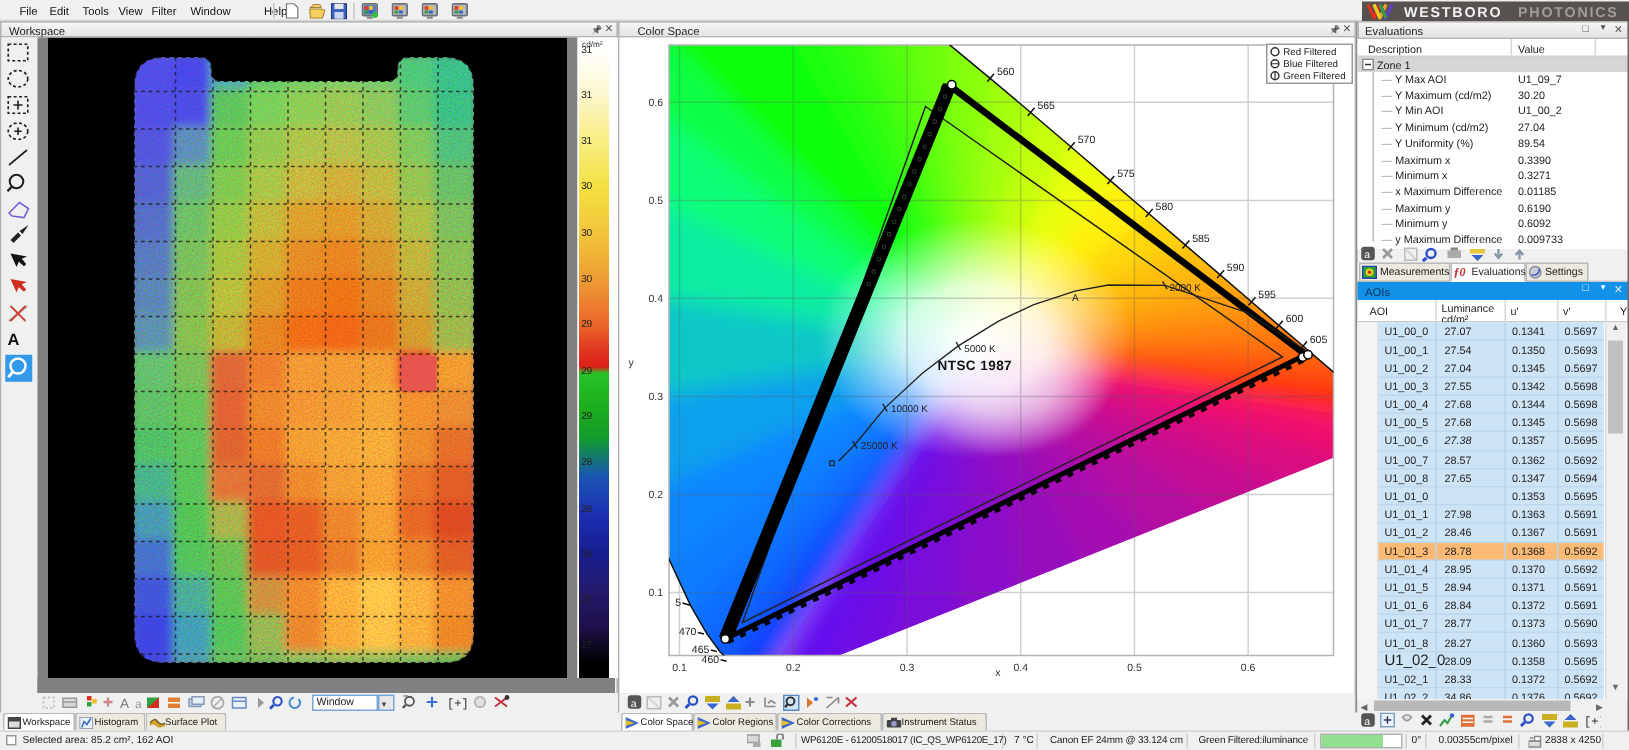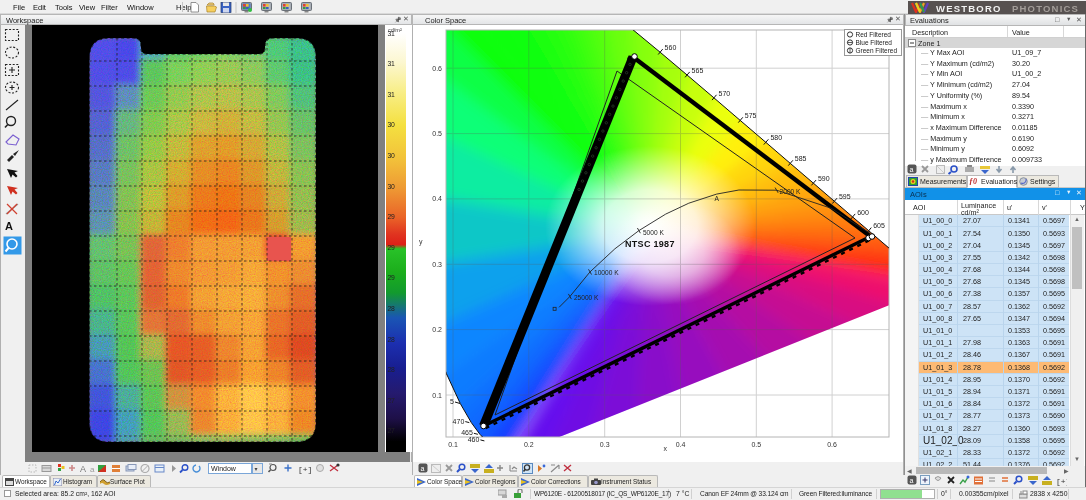--- a/index.html
+++ b/index.html
@@ -651,21 +651,21 @@
 <span style="position:absolute;left:124px;top:0;line-height:11.5px;font-size:7.2px;color:#222;">0.5698</span>
 </div>
 <div class="abs" style="left:919px;top:276.2px;width:150px;height:12.2px;background:#cde3f6;border-bottom:1px solid #bdd7ee;overflow:hidden;">
 <span style="position:absolute;left:4px;top:0;line-height:11.5px;font-size:7.2px;color:#222;">U1_00_5</span>
 <span style="position:absolute;left:44px;top:0;line-height:11.5px;font-size:7.2px;color:#222;">27.68</span>
 <span style="position:absolute;left:89px;top:0;line-height:11.5px;font-size:7.2px;color:#222;">0.1345</span>
 <span style="position:absolute;left:124px;top:0;line-height:11.5px;font-size:7.2px;color:#222;">0.5698</span>
 </div>
 <div class="abs" style="left:919px;top:288.4px;width:150px;height:12.2px;background:#cde3f6;border-bottom:1px solid #bdd7ee;overflow:hidden;">
 <span style="position:absolute;left:4px;top:0;line-height:11.5px;font-size:7.2px;color:#222;">U1_00_6</span>
-<span style="position:absolute;left:44px;top:0;line-height:11.5px;font-size:7.2px;color:#222;">27.38</span>
+<span style="position:absolute;left:44px;top:0;line-height:11.5px;font-size:7.2px;color:#222;font-style:italic;">27.38</span>
 <span style="position:absolute;left:89px;top:0;line-height:11.5px;font-size:7.2px;color:#222;">0.1357</span>
 <span style="position:absolute;left:124px;top:0;line-height:11.5px;font-size:7.2px;color:#222;">0.5695</span>
 </div>
 <div class="abs" style="left:919px;top:300.6px;width:150px;height:12.2px;background:#cde3f6;border-bottom:1px solid #bdd7ee;overflow:hidden;">
 <span style="position:absolute;left:4px;top:0;line-height:11.5px;font-size:7.2px;color:#222;">U1_00_7</span>
 <span style="position:absolute;left:44px;top:0;line-height:11.5px;font-size:7.2px;color:#222;">28.57</span>
 <span style="position:absolute;left:89px;top:0;line-height:11.5px;font-size:7.2px;color:#222;">0.1362</span>
 <span style="position:absolute;left:124px;top:0;line-height:11.5px;font-size:7.2px;color:#222;">0.5692</span>
 </div>
 <div class="abs" style="left:919px;top:312.8px;width:150px;height:12.2px;background:#cde3f6;border-bottom:1px solid #bdd7ee;overflow:hidden;">
@@ -735,21 +735,21 @@
 <span style="position:absolute;left:124px;top:0;line-height:11.5px;font-size:7.2px;color:#222;">0.5695</span>
 </div>
 <div class="abs" style="left:919px;top:446.9px;width:150px;height:12.2px;background:#cde3f6;border-bottom:1px solid #bdd7ee;overflow:hidden;">
 <span style="position:absolute;left:4px;top:0;line-height:11.5px;font-size:7.2px;color:#222;">U1_02_1</span>
 <span style="position:absolute;left:44px;top:0;line-height:11.5px;font-size:7.2px;color:#222;">28.33</span>
 <span style="position:absolute;left:89px;top:0;line-height:11.5px;font-size:7.2px;color:#222;">0.1372</span>
 <span style="position:absolute;left:124px;top:0;line-height:11.5px;font-size:7.2px;color:#222;">0.5692</span>
 </div>
 <div class="abs" style="left:919px;top:459.1px;width:150px;height:12.2px;background:#cde3f6;border-bottom:1px solid #bdd7ee;overflow:hidden;">
 <span style="position:absolute;left:4px;top:0;line-height:11.5px;font-size:7.2px;color:#222;">U1_02_2</span>
-<span style="position:absolute;left:44px;top:0;line-height:11.5px;font-size:7.2px;color:#222;">51.44</span>
+<span style="position:absolute;left:44px;top:0;line-height:11.5px;font-size:7.2px;color:#222;">34.86</span>
 <span style="position:absolute;left:89px;top:0;line-height:11.5px;font-size:7.2px;color:#222;">0.1376</span>
 <span style="position:absolute;left:124px;top:0;line-height:11.5px;font-size:7.2px;color:#222;">0.5692</span>
 </div>
 <div class="abs" style="left:957px;top:215px;width:1px;height:251px;background:#b9d4ec;"></div>
 <div class="abs" style="left:1003px;top:215px;width:1px;height:251px;background:#b9d4ec;"></div>
 <div class="abs" style="left:1038px;top:215px;width:1px;height:251px;background:#b9d4ec;"></div>
 <div class="abs" style="left:1070px;top:215px;width:14px;height:251px;background:#f0f0f0;border-left:1px solid #ddd;"></div>
 <div class="txt" style="left:1074px;top:216px;font-size:6px;color:#666;">▲</div>
 <div class="txt" style="left:1074px;top:456px;font-size:6px;color:#666;">▼</div>
 <div class="abs" style="left:1072px;top:227px;width:10px;height:62px;background:#c0c0c0;"></div>

